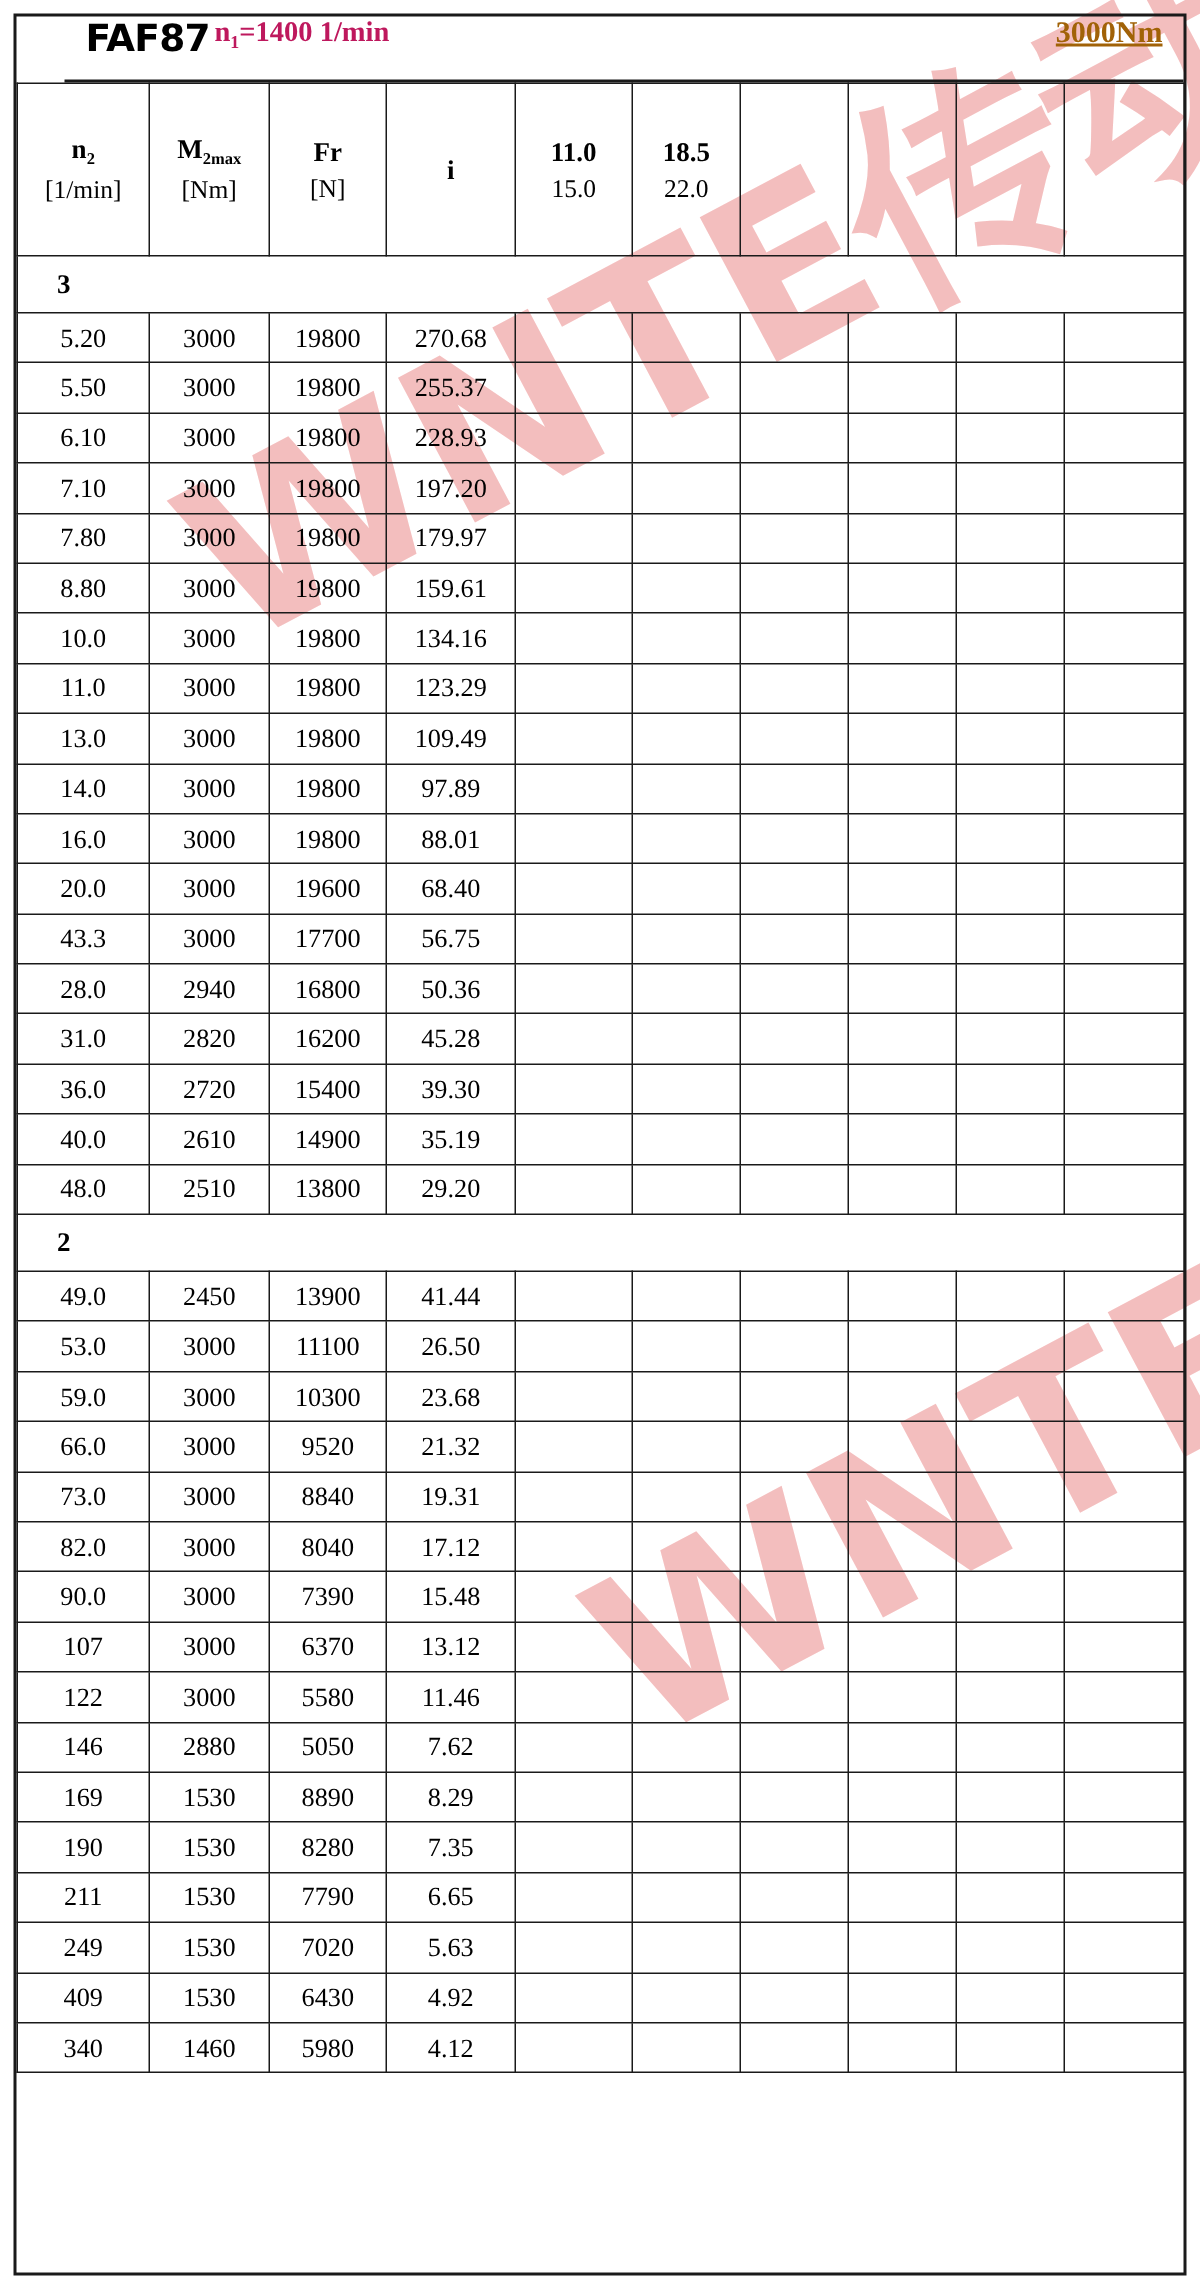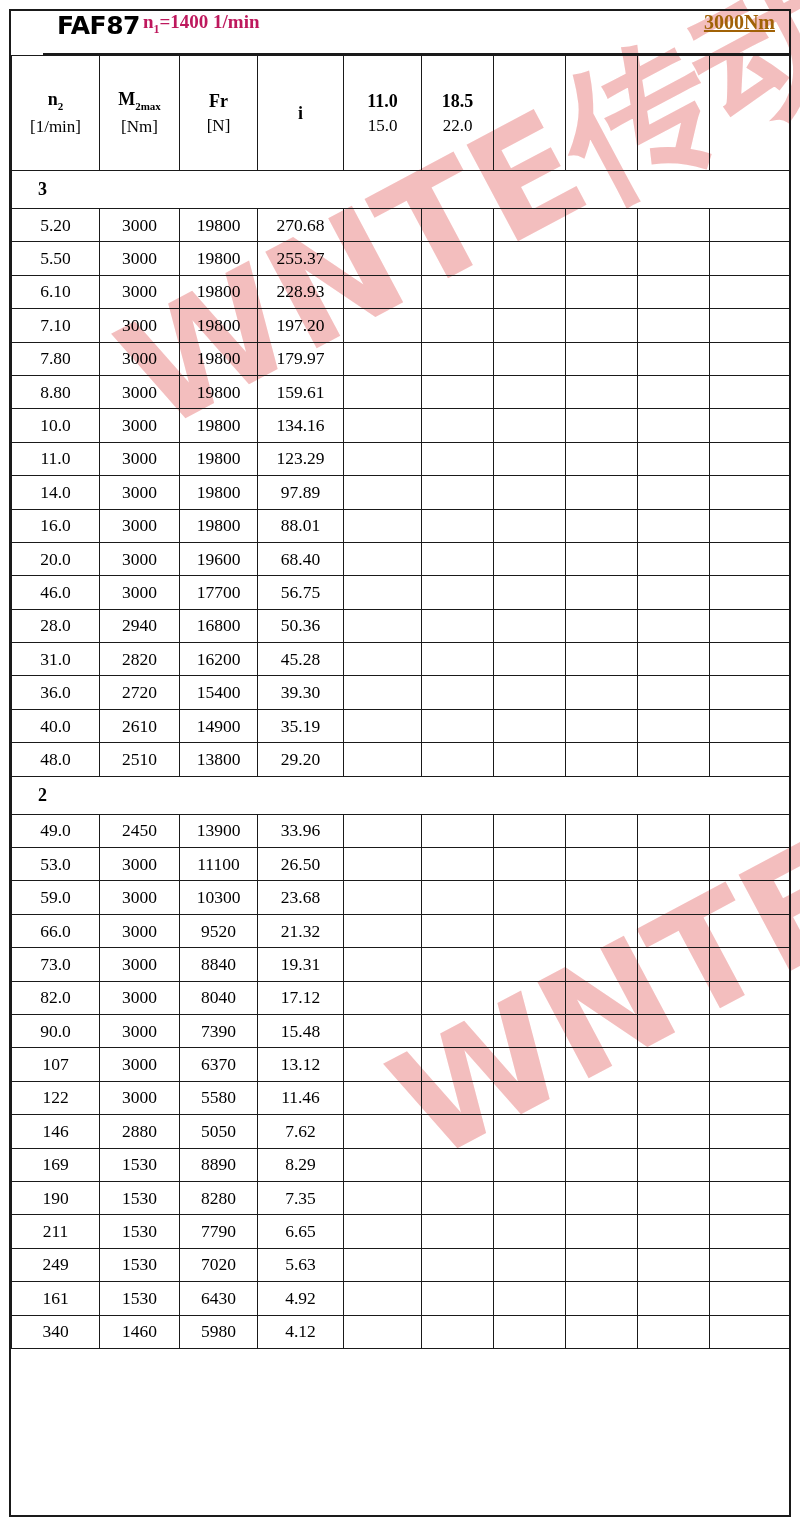--- a/index.html
+++ b/index.html
@@ -302,20 +302,32 @@
           <td>19800</td>
           <td>123.29</td>
           <td class="shaded"></td>
           <td></td>
           <td></td>
           <td></td>
           <td></td>
           <td></td>
         </tr>
         <tr class="datarow">
+          <td>13.0</td>
+          <td>3000</td>
+          <td>19800</td>
+          <td>109.49</td>
+          <td class="shaded"></td>
+          <td></td>
+          <td></td>
+          <td></td>
+          <td></td>
+          <td></td>
+        </tr>
+        <tr class="datarow">
           <td>14.0</td>
           <td>3000</td>
           <td>19800</td>
           <td>97.89</td>
           <td class="shaded"></td>
           <td></td>
           <td></td>
           <td></td>
           <td></td>
           <td></td>
@@ -338,21 +350,21 @@
           <td>19600</td>
           <td>68.40</td>
           <td class="shaded"></td>
           <td></td>
           <td></td>
           <td></td>
           <td></td>
           <td></td>
         </tr>
         <tr class="datarow">
-          <td>46.0</td>
+          <td>43.3</td>
           <td>3000</td>
           <td>17700</td>
           <td>56.75</td>
           <td class="shaded"></td>
           <td></td>
           <td></td>
           <td></td>
           <td></td>
           <td></td>
         </tr>
@@ -416,21 +428,21 @@
           <td></td>
           <td></td>
         </tr>
         <tr class="grouprow">
           <td colspan="10">2</td>
         </tr>
         <tr class="datarow">
           <td>49.0</td>
           <td>2450</td>
           <td>13900</td>
-          <td>33.96</td>
+          <td>41.44</td>
           <td></td>
           <td></td>
           <td></td>
           <td></td>
           <td></td>
           <td></td>
         </tr>
         <tr class="datarow">
           <td>53.0</td>
           <td>3000</td>
@@ -581,21 +593,21 @@
           <td>7020</td>
           <td>5.63</td>
           <td class="shaded"></td>
           <td class="shaded"></td>
           <td></td>
           <td></td>
           <td></td>
           <td></td>
         </tr>
         <tr class="datarow">
-          <td>161</td>
+          <td>409</td>
           <td>1530</td>
           <td>6430</td>
           <td>4.92</td>
           <td class="shaded"></td>
           <td class="shaded"></td>
           <td></td>
           <td></td>
           <td></td>
           <td></td>
         </tr>

